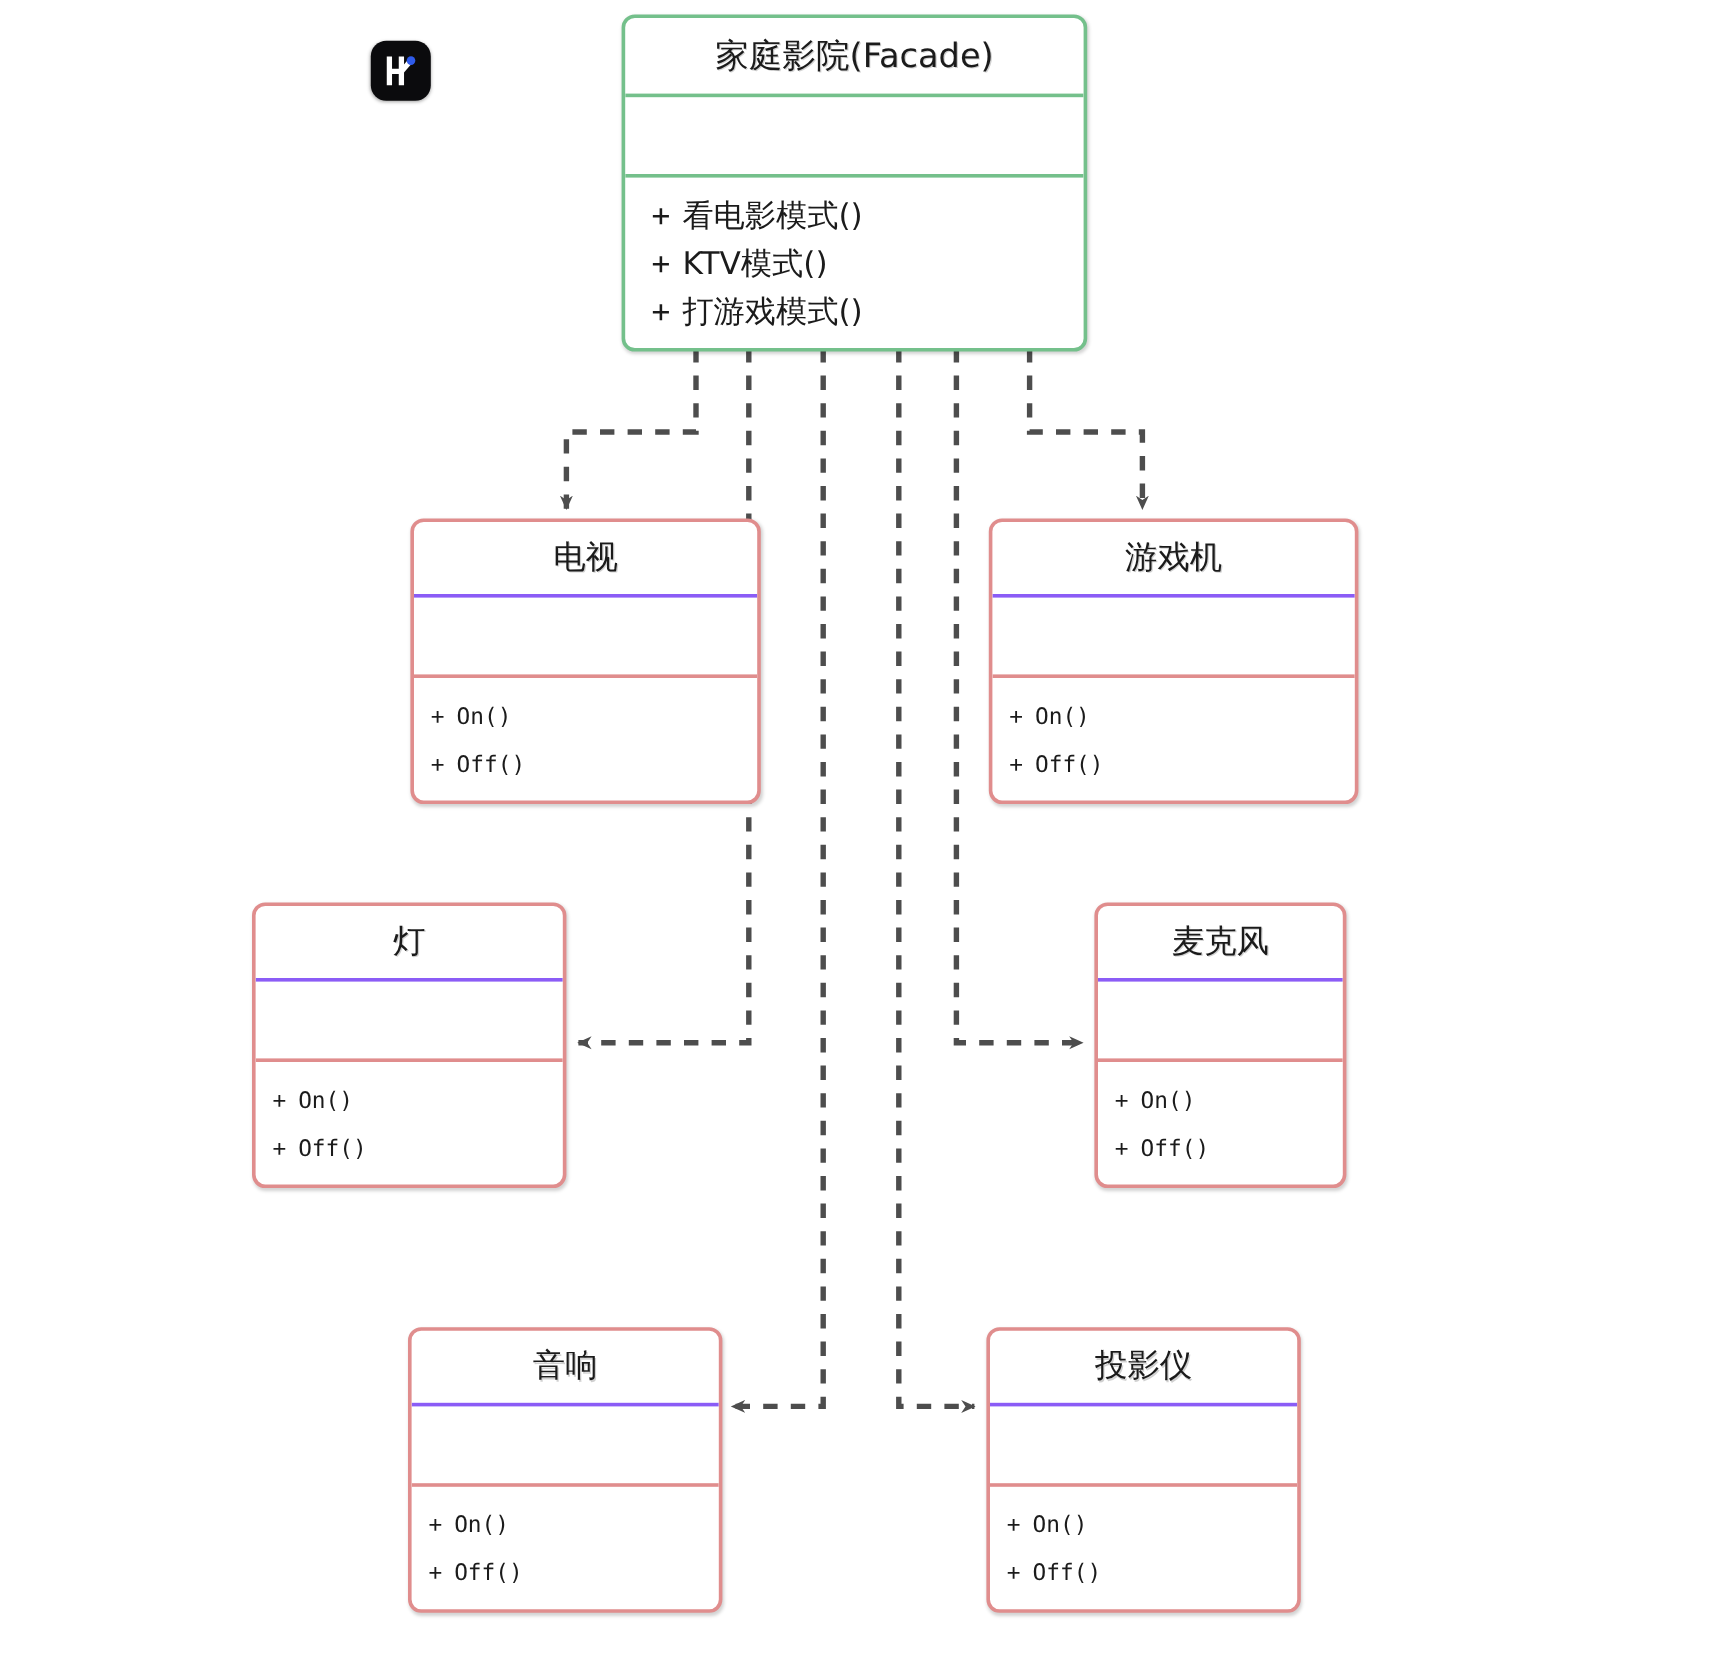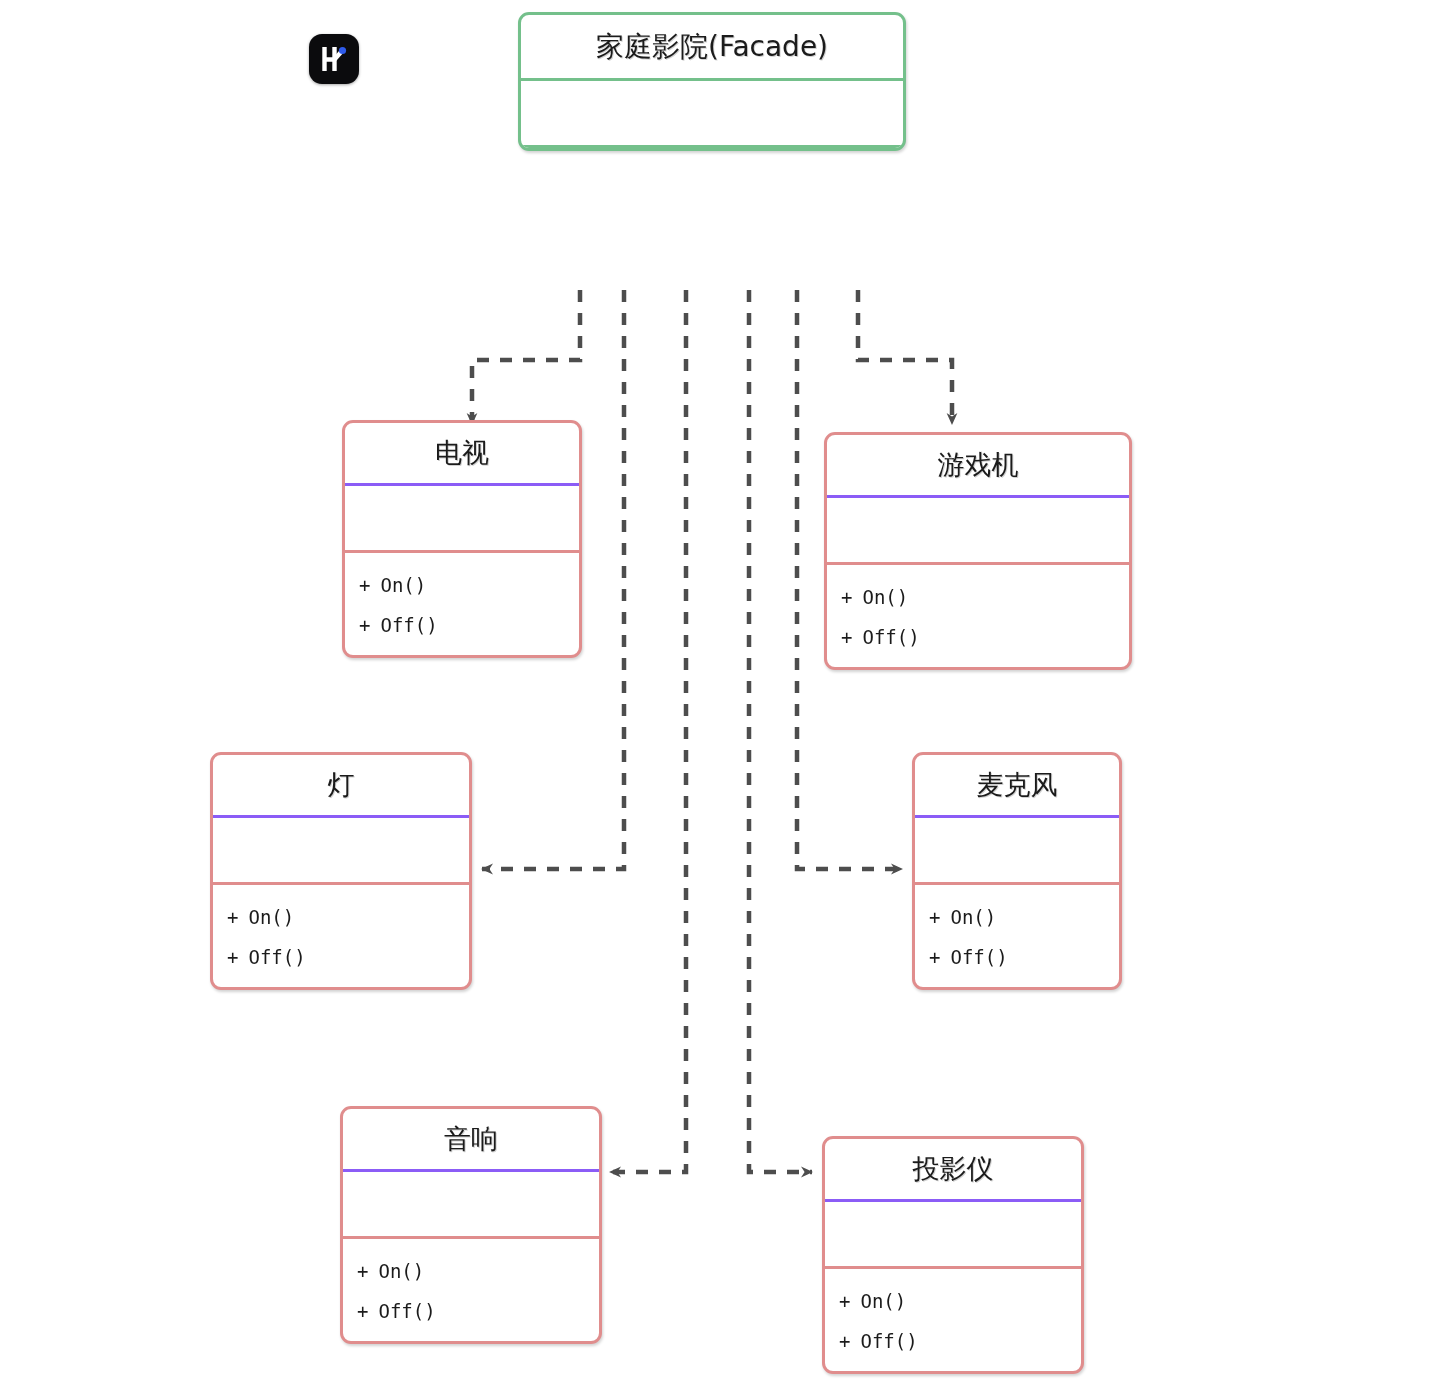--- a/index.html
+++ b/index.html
@@ -126,23 +126,34 @@
     <svg width="50" height="50" viewBox="0 0 50 50">
       <path d="M15.5,13 L15.5,37 M15.5,25.5 L25.5,25.5 M25.5,13 L25.5,37" stroke="#ffffff" stroke-width="4.4" fill="none" stroke-linecap="butt"></path>
       <path d="M25.5,25.5 L32.5,17.5" stroke="#ffffff" stroke-width="4.4" fill="none"></path>
       <circle cx="33.5" cy="16.5" r="3.6" fill="#2f5bea"></circle>
     </svg>
   </div>
 
   <div class="uml facade" style="left:518px; top:12px; width:388px;">
     <div class="name">家庭影院(Facade)</div>
     <div class="attrs"></div>
-  </div>
-
-  <div class="uml" style="left:342px; top:420px; width:240px;">
+    <div class="ops">
+      <div class="op">
+        <span class="vis">+</span><span>看电影模式()</span>
+      </div>
+      <div class="op">
+        <span class="vis">+</span><span>KTV模式()</span>
+      </div>
+      <div class="op">
+        <span class="vis">+</span><span>打游戏模式()</span>
+      </div>
+    </div>
+  </div>
+
+  <div class="uml" style="left:342px; top:432px; width:292px;">
     <div class="name">电视</div>
     <div class="attrs"></div>
     <div class="ops">
       <div class="op">
         <span class="vis">+</span><span>On()</span>
       </div>
       <div class="op">
         <span class="vis">+</span><span>Off()</span>
       </div>
     </div>
@@ -193,21 +204,21 @@
     <div class="ops">
       <div class="op">
         <span class="vis">+</span><span>On()</span>
       </div>
       <div class="op">
         <span class="vis">+</span><span>Off()</span>
       </div>
     </div>
   </div>
 
-  <div class="uml" style="left:822px; top:1106px; width:262px;margin-top:30px;">
+  <div class="uml" style="left:822px; top:1106px; width:262px;">
     <div class="name">投影仪</div>
     <div class="attrs"></div>
     <div class="ops">
       <div class="op">
         <span class="vis">+</span><span>On()</span>
       </div>
       <div class="op">
         <span class="vis">+</span><span>Off()</span>
       </div>
     </div>

